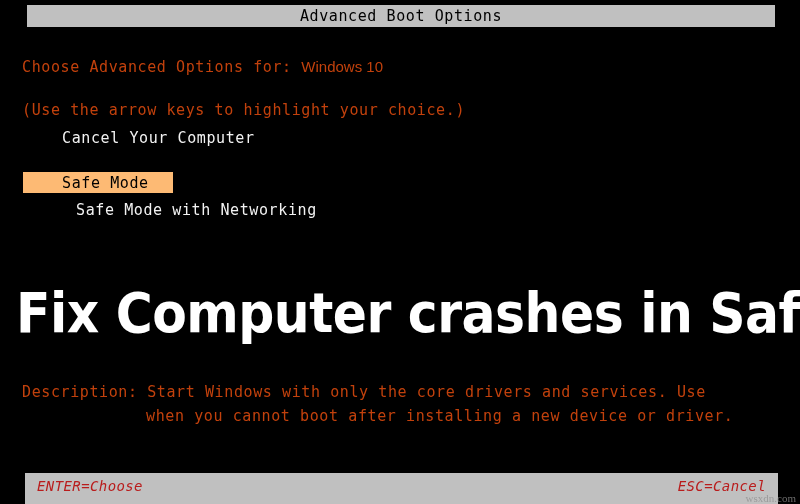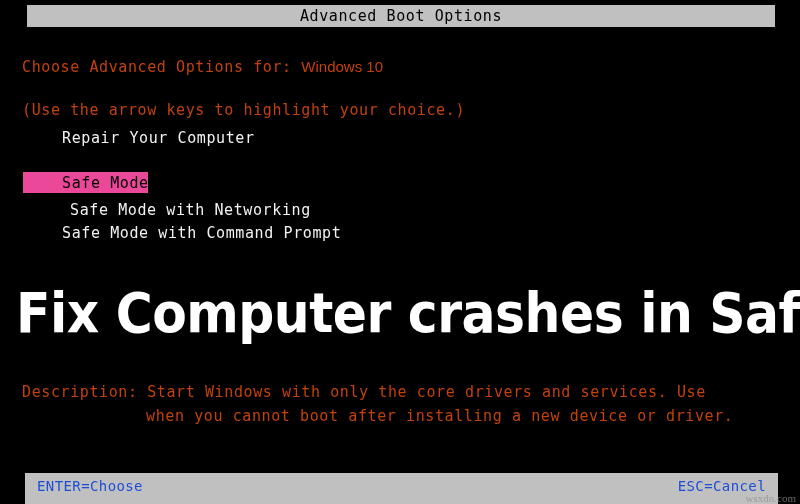--- a/index.html
+++ b/index.html
@@ -66,30 +66,30 @@
     color: #f2f2f2;
     font-family: "DejaVu Sans Mono", monospace;
     font-size: 15px;
     letter-spacing: 0.6px;
     white-space: pre;
   }
   #option-safe-mode-wrap {
     position: absolute;
     left: 23px;
     top: 172px;
-    width: 125px;
+    width: 150px;
     height: 21px;
-    background: #ec4899;
+    background: #fdba74;
   }
   #option-safe-mode-wrap .menu-item {
     left: 39px;
     top: 2px;
     color: #000000;
   }
-  #option-safe-mode-networking { left: 70px; top: 201px; }
+  #option-safe-mode-networking { left: 76px; top: 201px; }
   #option-safe-mode-command   { left: 62px; top: 224px; }
 
   
   #headline {
     position: absolute;
     left: 16px;
     top: 283px;
     width: 770px;
     color: #ffffff;
     font-family: "Liberation Sans Narrow", "DejaVu Sans Condensed", "Liberation Sans", sans-serif;
@@ -111,25 +111,26 @@
     position: absolute;
     left: 25px;
     top: 473px;
     width: 753px;
     height: 31px;
     background: #c0c0c0;
   }
   #bottom-bar .bar-label {
     position: absolute;
     top: 5px;
-    color: #1d4ed8;
+    color: #b91c1c;
     font-family: "DejaVu Sans Mono", monospace;
     font-size: 14px;
     letter-spacing: 0.4px;
     white-space: nowrap;
+    font-style: italic;
   }
   #enter-choose-label { left: 12px; }
   #esc-cancel-label   { right: 12px; }
 
   #watermark {
     position: absolute;
     right: 4px;
     bottom: 0px;
     color: #8f8f8f;
     font-family: Liberation Serif, serif;
@@ -144,28 +145,27 @@
 <div id="screen">
 
   <div id="title-bar">
     <span class="title-text">Advanced Boot Options</span>
   </div>
 
   <div class="console-line" id="prompt-line-1"><span>Choose Advanced Options for: </span><span class="os-name">Windows 10</span></div>
 
   <div class="console-line" id="prompt-line-2">(Use the arrow keys to highlight your choice.)</div>
 
-  <div class="menu-item" id="option-repair">Repair Your Computer</div>
+  <div class="menu-item" id="option-repair">Cancel Your Computer</div>
 
   <div id="option-safe-mode-wrap">
     <div class="menu-item">Safe Mode</div>
   </div>
 
   <div class="menu-item" id="option-safe-mode-networking">Safe Mode with Networking</div>
-  <div class="menu-item" id="option-safe-mode-command">Safe Mode with Command Prompt</div>
 
   <div id="headline">Fix Computer crashes in Safe Mode</div>
 
   <div class="console-line" id="description-line-2">when you cannot boot after installing a new device or driver.</div>
   <div class="console-line" id="description-line-1">Description: Start Windows with only the core drivers and services. Use</div>
 
   <div id="bottom-bar">
     <span class="bar-label" id="enter-choose-label">ENTER=Choose</span>
     <span class="bar-label" id="esc-cancel-label">ESC=Cancel</span>
   </div>

